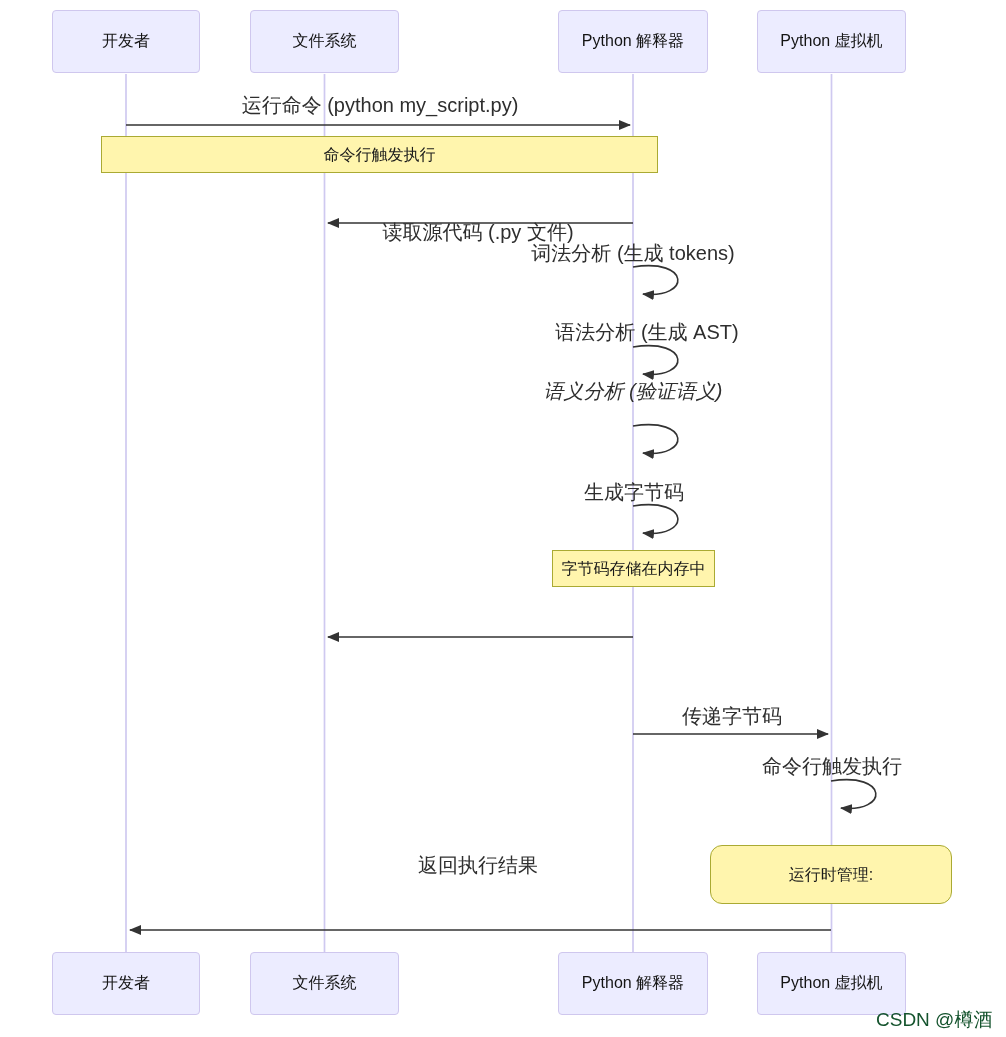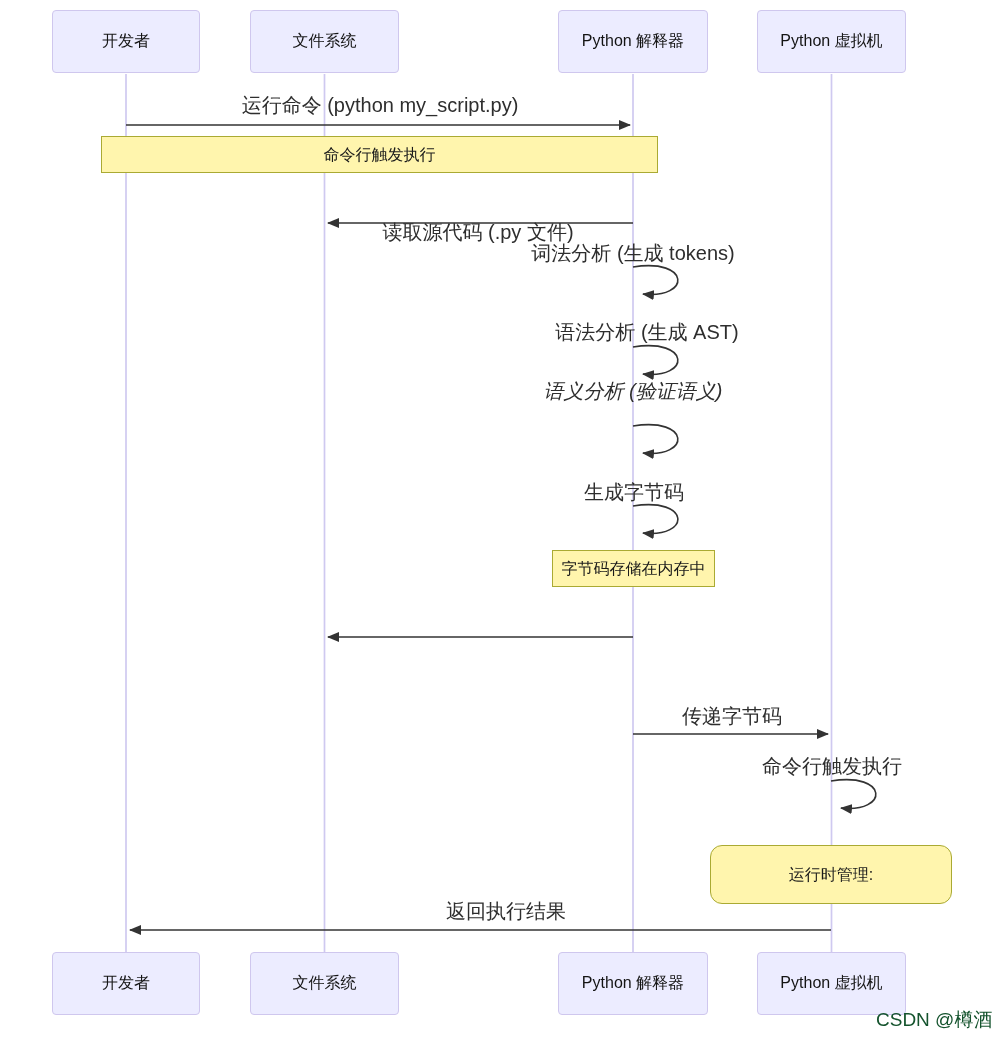--- a/index.html
+++ b/index.html
@@ -109,21 +109,21 @@
   <div class="actor" style="left:757px; top:952px; width:149px;">Python 虚拟机</div>
 
   <div class="msg-label" style="left:380px; top:96px;">运行命令 (python my_script.py)</div>
   <div class="msg-label" style="left:478px; top:194px;margin-top:29px;">读取源代码 (.py 文件)</div>
   <div class="msg-label" style="left:633px; top:244px;">词法分析 (生成 tokens)</div>
   <div class="msg-label" style="left:633px; top:323px;margin-left:14px;">语法分析 (生成 AST)</div>
   <div class="msg-label" style="left:633px; top:382px;font-style:italic;">语义分析 (验证语义)</div>
   <div class="msg-label" style="left:634px; top:483px;">生成字节码</div>
   <div class="msg-label" style="left:732px; top:707px;">传递字节码</div>
   <div class="msg-label" style="left:832px; top:757px;">命令行触发执行</div>
-  <div class="msg-label" style="left:478px; top:902px;margin-left:28px;">返回执行结果</div>
+  <div class="msg-label" style="left:478px; top:856px;">返回执行结果</div>
 
   <div class="note" style="left:101px; top:136px; width:557px; height:37px;">
     <span>命令行触发执行</span>
   </div>
   <div class="note" style="left:552px; top:550px; width:163px; height:37px;">
     <span>字节码存储在内存中</span>
   </div>
   <div class="note" style="left:710px; top:845px; width:242px; height:59px;border-radius:12px;">
     <span>运行时管理:</span>
   </div>

